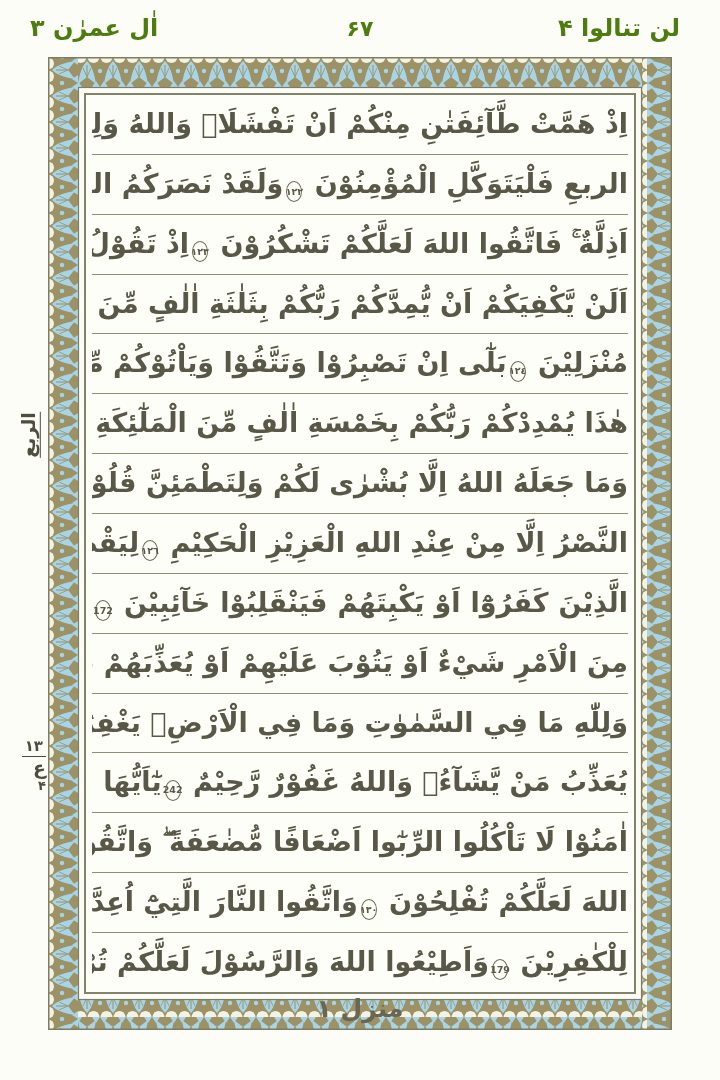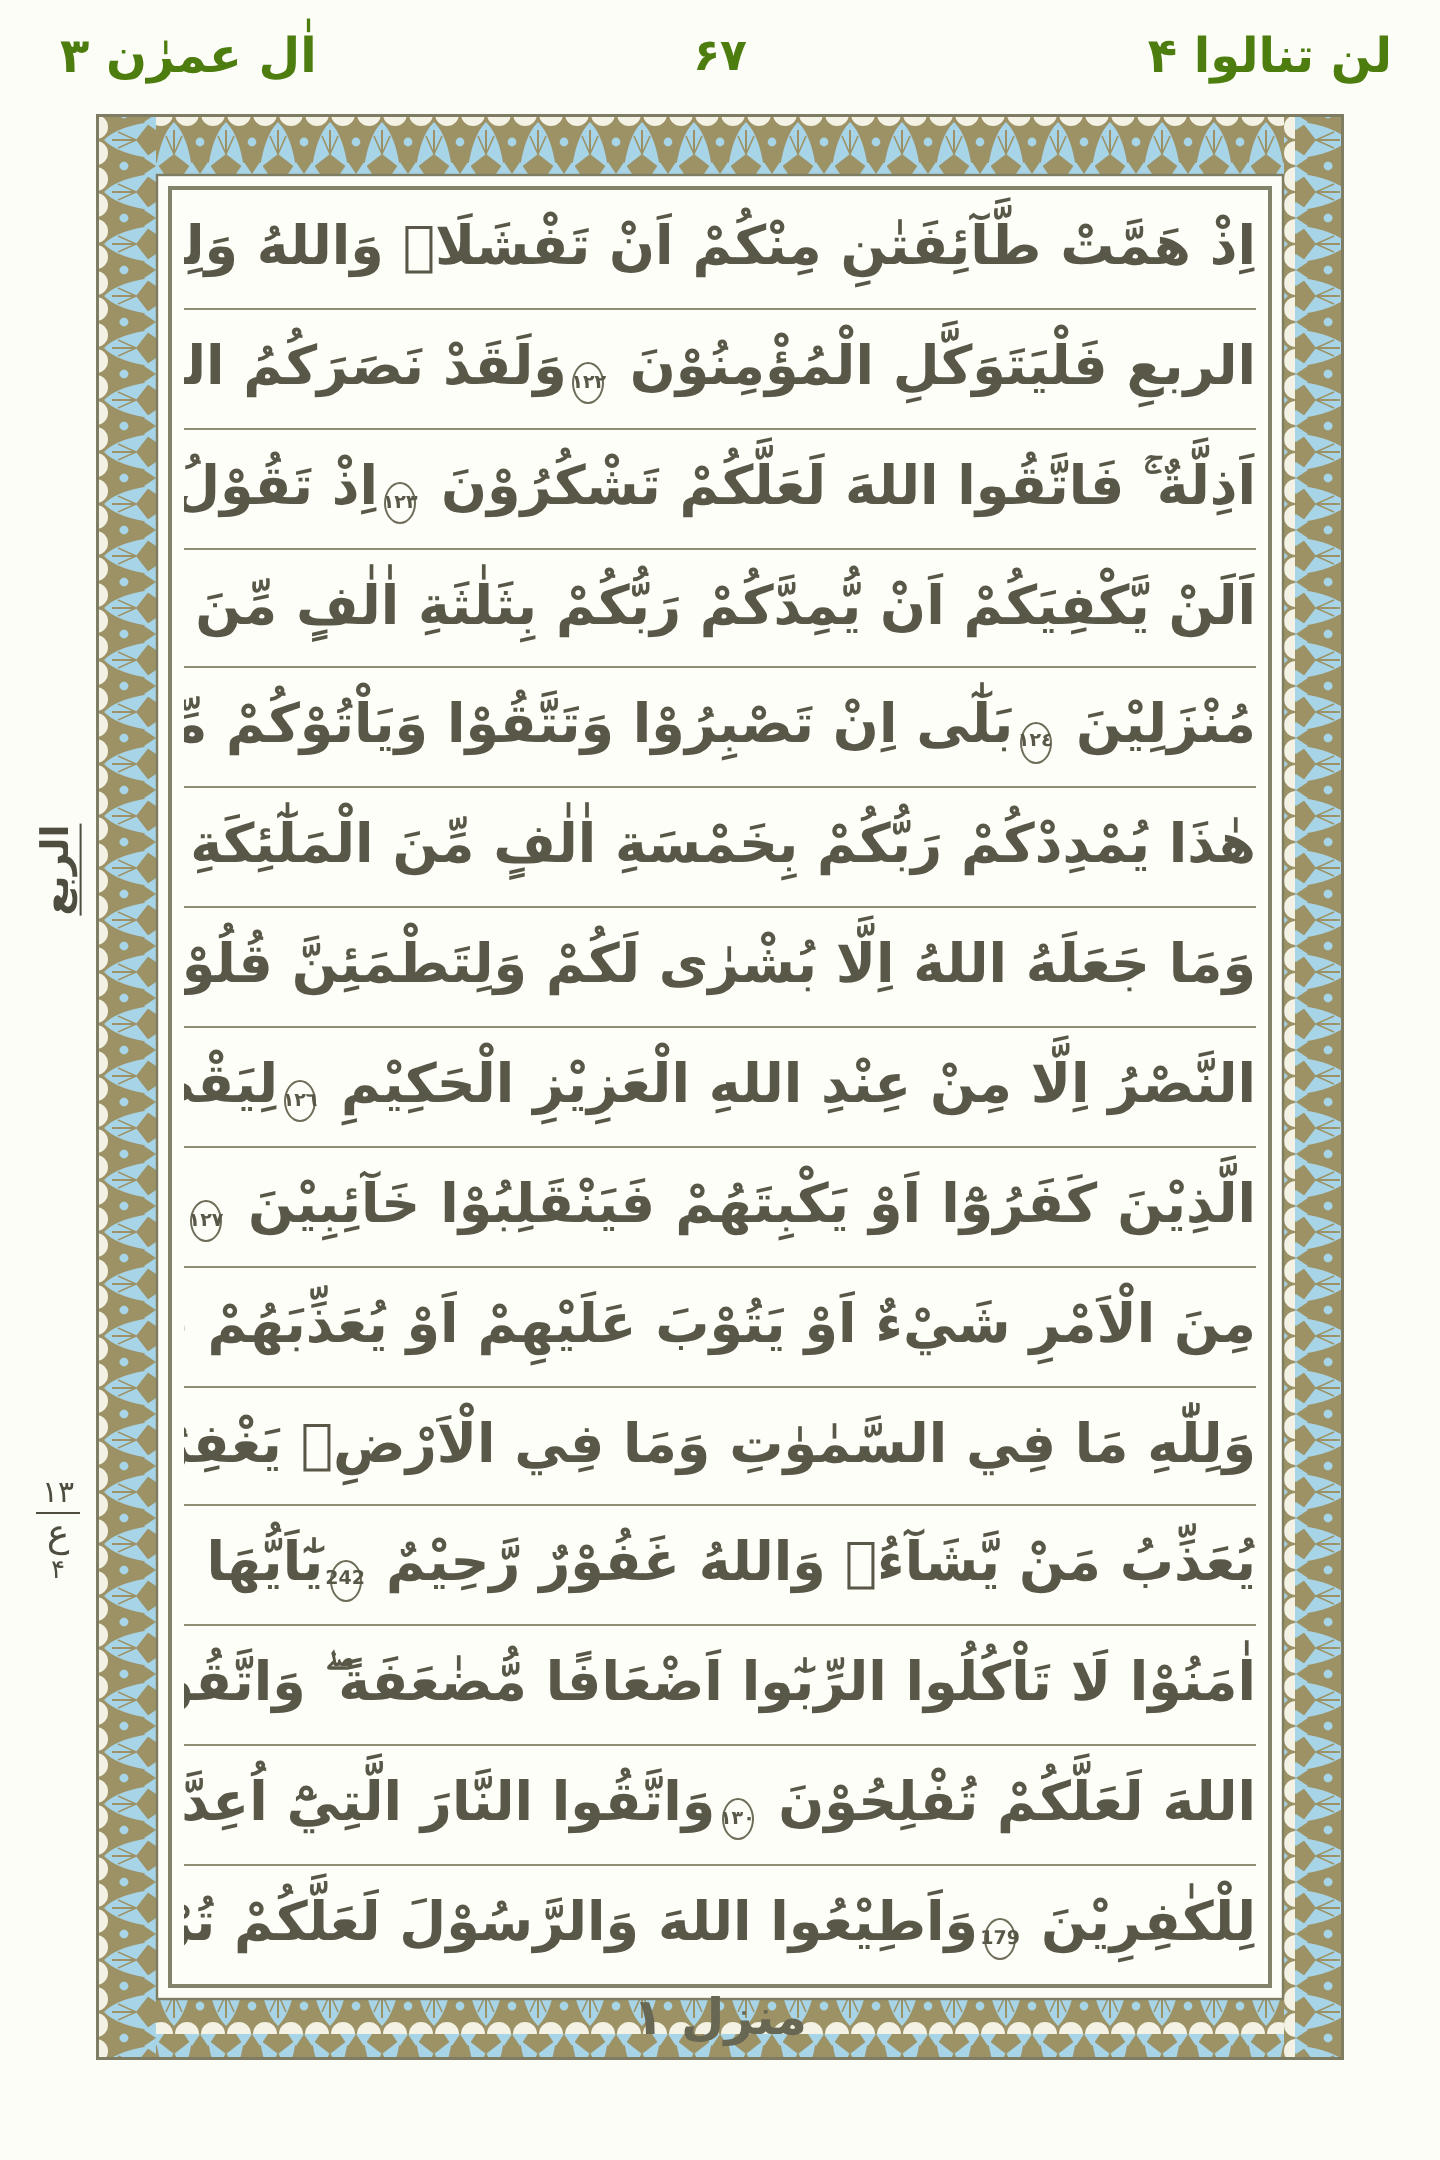--- a/index.html
+++ b/index.html
@@ -10,21 +10,21 @@
     font-family:"DejaVu Sans", sans-serif;
     color:#555446;
     overflow:hidden;
   }
   
   .hdr {
     position:absolute; top:8px; height:40px;
     font-size:24px; font-weight:bold; color:#4d7c0f;
     display:flex; align-items:center; white-space:nowrap;
   }
-  .hdr-right  { right:24px; }
+  .hdr-right  { right:40px; }
   .hdr-center { left:336px; width:48px; justify-content:center; font-size:22px; }
   .hdr-left   { left:30px; }
 
   
   .frame-svg { position:absolute; left:48px; top:57px; }
 
   
   .text-area {
     position:absolute; left:84px; top:93px;
     width:552px; height:901px;
@@ -64,22 +64,22 @@
   }
   .quarter-note span {
     transform:rotate(-90deg);
     font-size:19px; font-weight:bold; color:#4e4d40;
     white-space:nowrap;
     border-bottom:1.5px solid #4e4d40;
     padding-bottom:1px;
   }
   .ruku-note {
     position:absolute; left:12px; top:738px; width:34px;
-    display:flex; flex-direction:column; align-items:center;
-    font-weight:normal; color:#4e4d40; line-height:1.15;
+    display:flex; flex-direction:column; align-items:flex-start;
+    font-weight:bold; color:#4e4d40; line-height:1.15;
   }
   .ruku-note .r-top { font-size:15px; border-bottom:1.5px solid #4e4d40; padding:0 3px 1px; }
   .ruku-note .r-mid { font-size:19px; }
   .ruku-note .r-bot { font-size:13px; }
 
   
   .footer-label {
     position:absolute; left:0; right:0; top:994px;
     text-align:center;
     font-size:25px; font-weight:bold; color:#686754;
@@ -155,21 +155,21 @@
 
 <div class="text-area" id="lines">
     <div class="qline"><span class="txt">اِذْ هَمَّتْ طَّآئِفَتٰنِ مِنْكُمْ اَنْ تَفْشَلَاۙ وَاللهُ وَلِيُّهُمَاۗ وَعَلَى</span> </div>
     <div class="qline"><span class="txt">الربعِ فَلْيَتَوَكَّلِ الْمُؤْمِنُوْنَ</span> <span class="aya">١٢٢</span><span class="txt">وَلَقَدْ نَصَرَكُمُ اللهُ بِبَدْرٍ وَّاَنْتُمْ</span> </div>
     <div class="qline"><span class="txt">اَذِلَّةٌ ۚ فَاتَّقُوا اللهَ لَعَلَّكُمْ تَشْكُرُوْنَ</span> <span class="aya">١٢٣</span><span class="txt">اِذْ تَقُوْلُ لِلْمُؤْمِنِيْنَ</span> </div>
     <div class="qline"><span class="txt">اَلَنْ يَّكْفِيَكُمْ اَنْ يُّمِدَّكُمْ رَبُّكُمْ بِثَلٰثَةِ اٰلٰفٍ مِّنَ الْمَلٰٓئِكَةِ</span> </div>
     <div class="qline"><span class="txt">مُنْزَلِيْنَ</span> <span class="aya">١٢٤</span><span class="txt">بَلٰٓى اِنْ تَصْبِرُوْا وَتَتَّقُوْا وَيَاْتُوْكُمْ مِّنْ فَوْرِهِمْ</span> </div>
     <div class="qline"><span class="txt">هٰذَا يُمْدِدْكُمْ رَبُّكُمْ بِخَمْسَةِ اٰلٰفٍ مِّنَ الْمَلٰٓئِكَةِ مُسَوِّمِيْنَ</span> </div>
     <div class="qline"><span class="txt">وَمَا جَعَلَهُ اللهُ اِلَّا بُشْرٰى لَكُمْ وَلِتَطْمَئِنَّ قُلُوْبُكُمْ بِهٖۗ وَمَا</span> </div>
     <div class="qline"><span class="txt">النَّصْرُ اِلَّا مِنْ عِنْدِ اللهِ الْعَزِيْزِ الْحَكِيْمِ</span> <span class="aya">١٢٦</span><span class="txt">لِيَقْطَعَ طَرَفًا مِّنَ</span> </div>
-    <div class="qline"><span class="txt">الَّذِيْنَ كَفَرُوْٓا اَوْ يَكْبِتَهُمْ فَيَنْقَلِبُوْا خَآئِبِيْنَ</span> <span class="aya">١٢٧</span> </div>
+    <div class="qline"><span class="txt">الَّذِيْنَ كَفَرُوْٓا اَوْ يَكْبِتَهُمْ فَيَنْقَلِبُوْا خَآئِبِيْنَ</span> <span class="aya">172</span> </div>
     <div class="qline"><span class="txt">مِنَ الْاَمْرِ شَيْءٌ اَوْ يَتُوْبَ عَلَيْهِمْ اَوْ يُعَذِّبَهُمْ فَاِنَّهُمْ ظٰلِمُوْنَ</span> </div>
     <div class="qline"><span class="txt">وَلِلّٰهِ مَا فِي السَّمٰوٰتِ وَمَا فِي الْاَرْضِۭ يَغْفِرُ لِمَنْ يَّشَآءُ وَ</span> </div>
     <div class="qline"><span class="txt">يُعَذِّبُ مَنْ يَّشَآءُۗ وَاللهُ غَفُوْرٌ رَّحِيْمٌ</span> <span class="aya">242</span><span class="txt">يٰٓاَيُّهَا الَّذِيْنَ</span> </div>
     <div class="qline"><span class="txt">اٰمَنُوْا لَا تَاْكُلُوا الرِّبٰٓوا اَضْعَافًا مُّضٰعَفَةً ۖ وَاتَّقُوا</span> </div>
     <div class="qline"><span class="txt">اللهَ لَعَلَّكُمْ تُفْلِحُوْنَ</span> <span class="aya">١٣٠</span><span class="txt">وَاتَّقُوا النَّارَ الَّتِيْٓ اُعِدَّتْ</span> </div>
     <div class="qline"><span class="txt">لِلْكٰفِرِيْنَ</span> <span class="aya">179</span><span class="txt">وَاَطِيْعُوا اللهَ وَالرَّسُوْلَ لَعَلَّكُمْ تُرْحَمُوْنَ</span> </div>
   </div>
 
 <div class="quarter-note">
   <span>الربع</span>

